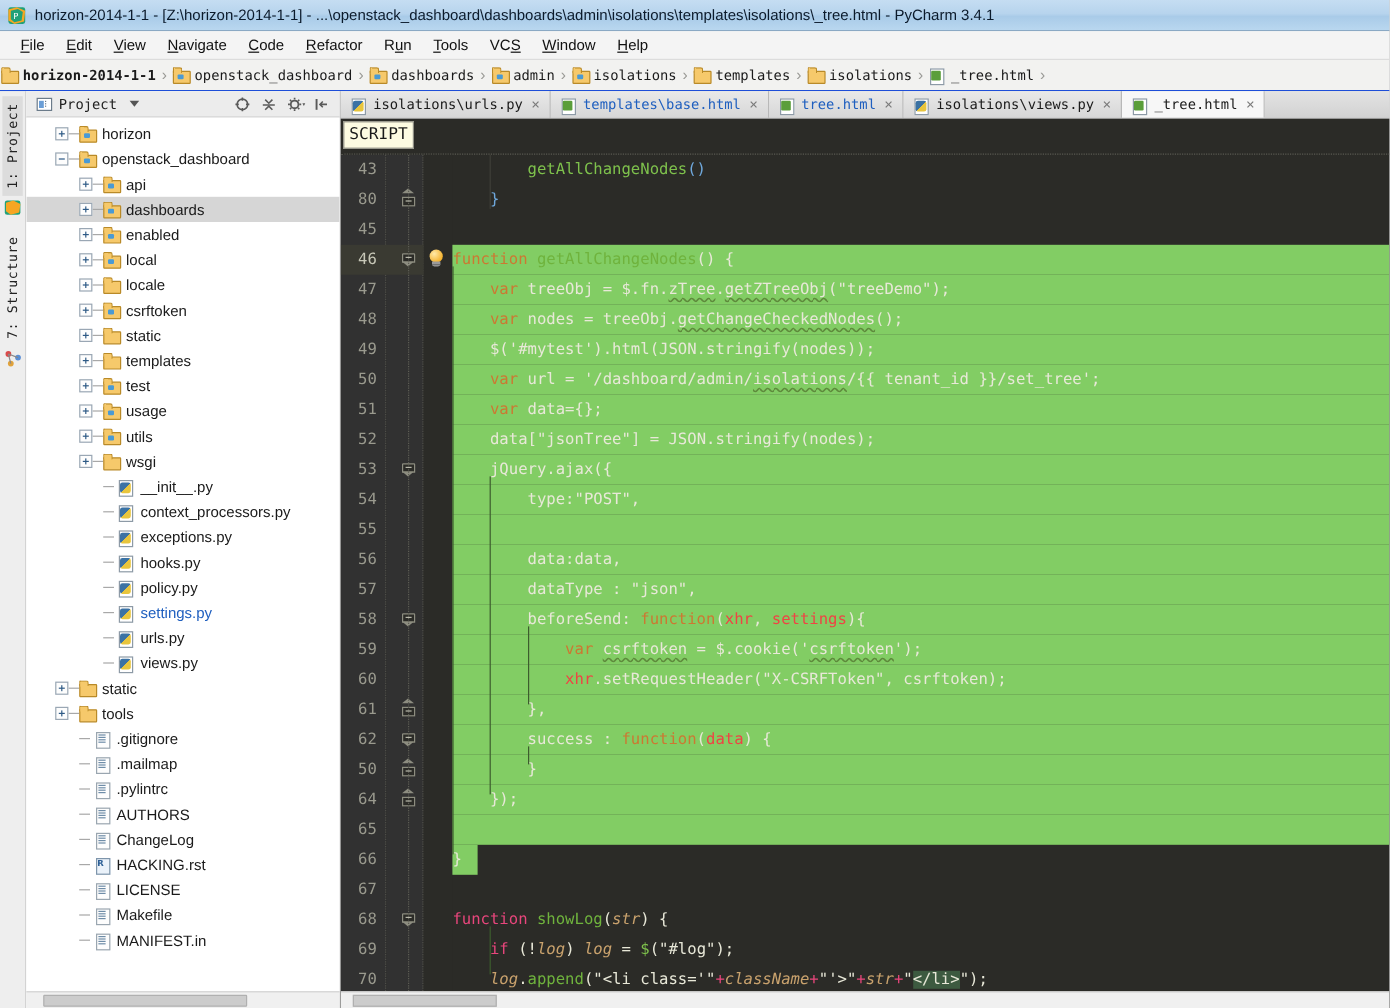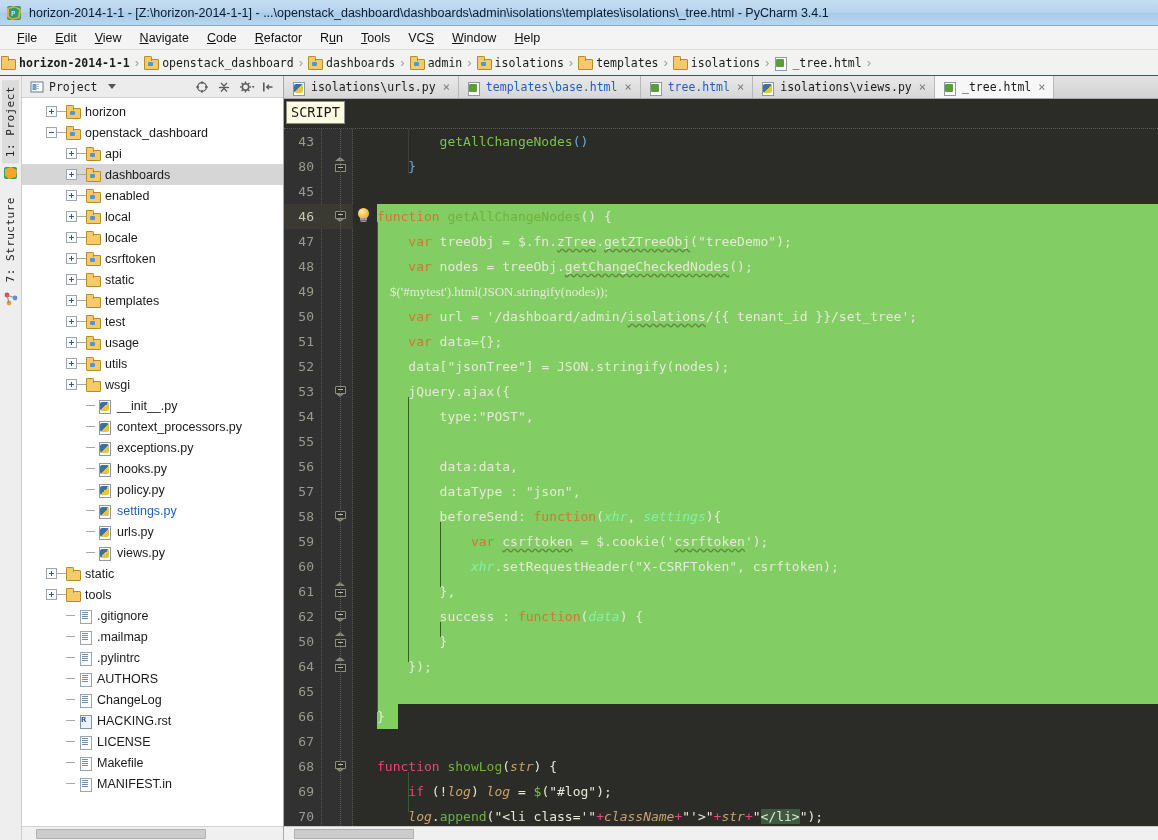--- a/index.html
+++ b/index.html
@@ -259,21 +259,21 @@
     content: ""; position: absolute; left: 0; top: 2px; width: 7px; height: 1px; background: #6f6f6f;
   }
 
   
   .kw { color: #cc7832; }
   .kw2 { color: #e8467c; }
   .fn { color: #7ec14c; }
   .fn-d { color: #6fb33d; }
   .str { color: #e8e8d8; }
   .par { color: #6fa8dc; }
-  .ident-it { font-style: italic; color: #86efac; }
+  .ident-it { color: #ef4444; }
   .ident-it-d { font-style: italic; color: #c9a26d; }
   .wavy-d {
     text-decoration: underline; text-decoration-style: wavy;
     text-decoration-color: #5e8a3c; text-underline-offset: 2px;
   }
   .selbg { background: #3d5a40; }
 
   
   .ed-hscroll {
     position: absolute; left: 0; right: 0; bottom: 0; height: 14px;
@@ -741,21 +741,21 @@
               <span class="base"></span>
             </div>
             <div class="lhl" style="top: 100px; background: rgb(130, 205, 100);"></div>
             <div class="lno" style="top: 100px;">47</div>
             <div class="ltxt" style="top: 100px;">    <span class="kw">var</span> treeObj = $.fn.<span class="wavy-d">zTree</span>.<span class="wavy-d">getZTreeObj</span>(<span class="str">"treeDemo"</span>);</div>
             <div class="lhl" style="top: 125px; background: rgb(130, 205, 100);"></div>
             <div class="lno" style="top: 125px;">48</div>
             <div class="ltxt" style="top: 125px;">    <span class="kw">var</span> nodes = treeObj.<span class="wavy-d">getChangeCheckedNodes</span>();</div>
             <div class="lhl" style="top: 150px; background: rgb(130, 205, 100);"></div>
             <div class="lno" style="top: 150px;">49</div>
-            <div class="ltxt" style="top: 150px; font-family: Liberation Serif, serif;">    $(<span class="str">'#mytest'</span>).html(JSON.stringify(nodes));</div>
+            <div class="ltxt" style="top: 150px;">    $(<span class="str">'#mytest'</span>).html(JSON.stringify(nodes));</div>
             <div class="lhl" style="top: 175px; background: rgb(130, 205, 100);"></div>
             <div class="lno" style="top: 175px;">50</div>
             <div class="ltxt" style="top: 175px;">    <span class="kw">var</span> url = <span class="str">'/dashboard/admin/<span class="wavy-d">isolations</span>/{{ tenant_id }}/set_tree'</span>;</div>
             <div class="lhl" style="top: 200px; background: rgb(130, 205, 100);"></div>
             <div class="lno" style="top: 200px;">51</div>
             <div class="ltxt" style="top: 200px;">    <span class="kw">var</span> data={};</div>
             <div class="lhl" style="top: 225px; background: rgb(130, 205, 100);"></div>
             <div class="lno" style="top: 225px;">52</div>
             <div class="ltxt" style="top: 225px;">    data[<span class="str">"jsonTree"</span>] = JSON.stringify(nodes);</div>
             <div class="lhl" style="top: 250px; background: rgb(130, 205, 100);"></div>

